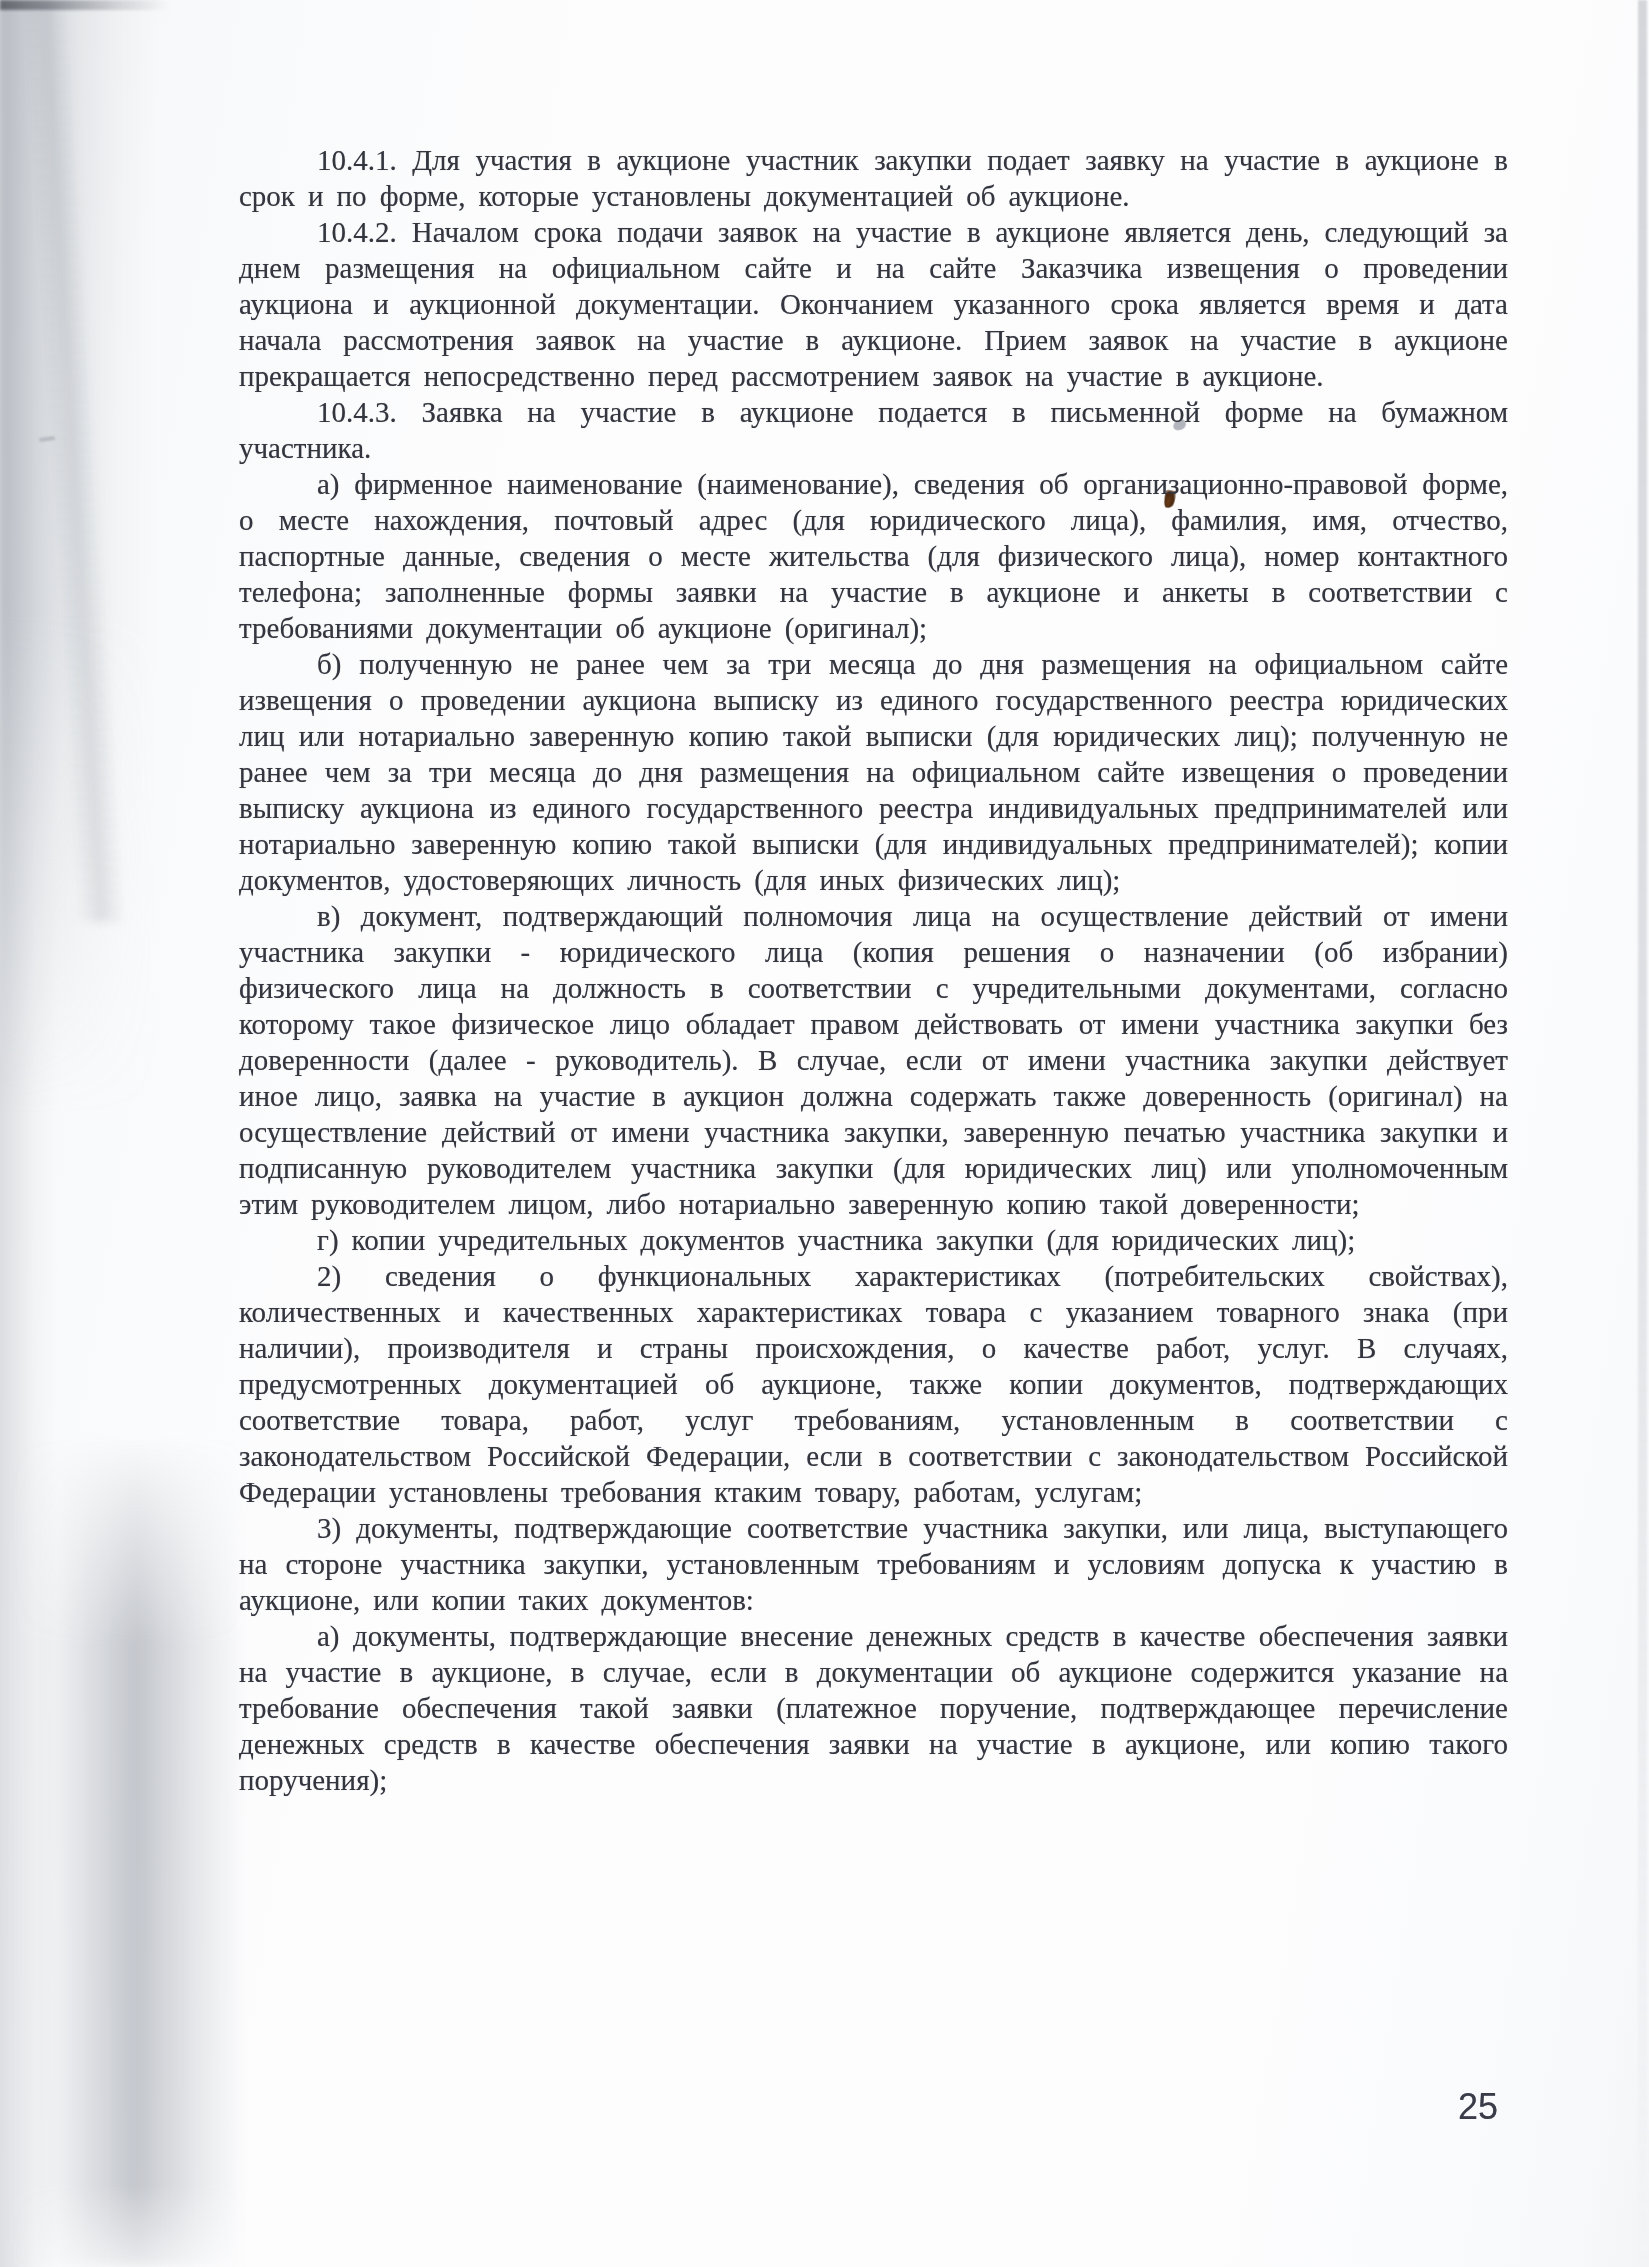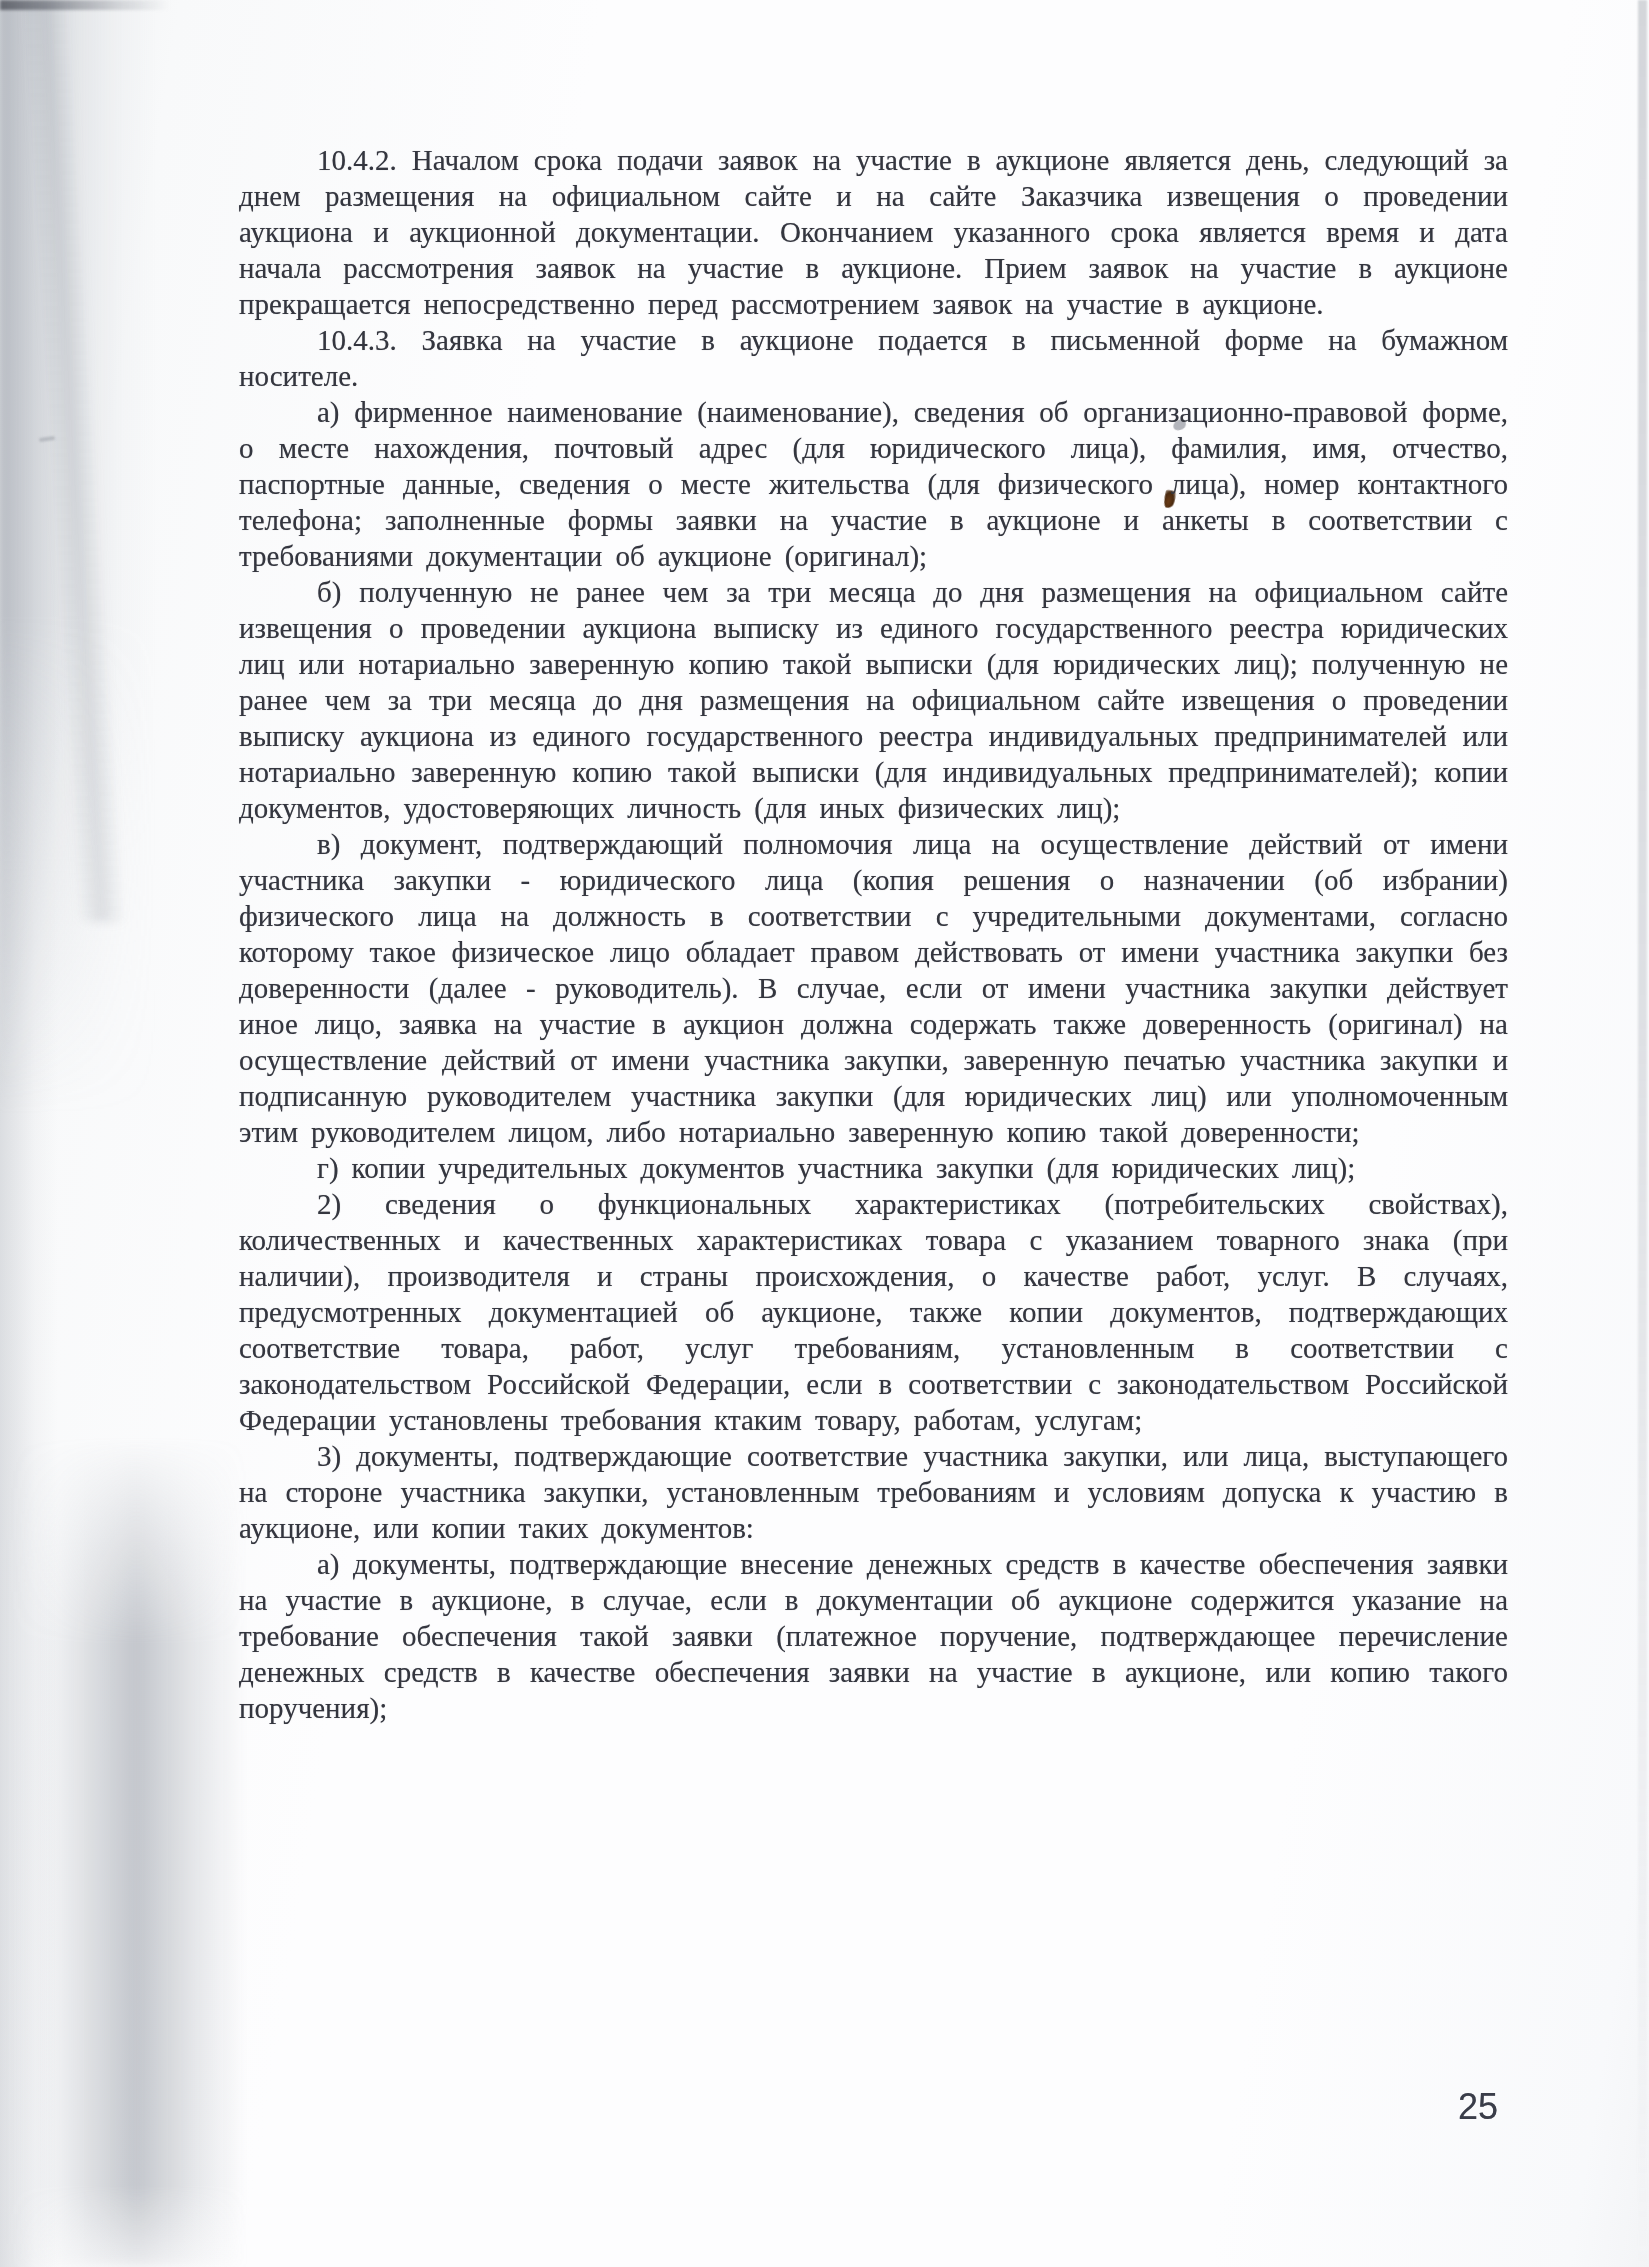--- a/index.html
+++ b/index.html
@@ -121,22 +121,23 @@
   <div class="shadow-left-top"></div>
   <div class="shadow-left-ridge"></div>
   <div class="shadow-left-bottom"></div>
   <div class="smudge-top"></div>
   <div class="edge-right"></div>
   <div class="speck-gray"></div>
   <div class="speck-brown"></div>
   <div class="speck-dash"></div>
 
   <div class="text-block">
+    <p class="para">10.4.1. Для участия в аукционе участник закупки подает заявку на участие в аукционе в срок и по форме, которые установлены документацией об аукционе.</p>
     <p class="para">10.4.2. Началом срока подачи заявок на участие в аукционе является день, следующий за днем размещения на официальном сайте и на сайте Заказчика извещения о проведении аукциона и аукционной документации. Окончанием указанного срока является время и дата начала рассмотрения заявок на участие в аукционе. Прием заявок на участие в аукционе прекращается непосредственно перед рассмотрением заявок на участие в аукционе.</p>
-    <p class="para">10.4.3. Заявка на участие в аукционе подается в письменной форме на бумажном носителе.</p>
+    <p class="para">10.4.3. Заявка на участие в аукционе подается в письменной форме на бумажном участника.</p>
     <p class="para">а) фирменное наименование (наименование), сведения об организационно-правовой форме, о месте нахождения, почтовый адрес (для юридического лица), фамилия, имя, отчество, паспортные данные, сведения о месте жительства (для физического лица), номер контактного телефона; заполненные формы заявки на участие в аукционе и анкеты в соответствии с требованиями документации об аукционе (оригинал);</p>
     <p class="para">б) полученную не ранее чем за три месяца до дня размещения на официальном сайте извещения о проведении аукциона выписку из единого государственного реестра юридических лиц или нотариально заверенную копию такой выписки (для юридических лиц); полученную не ранее чем за три месяца до дня размещения на официальном сайте извещения о проведении выписку аукциона из единого государственного реестра индивидуальных предпринимателей или нотариально заверенную копию такой выписки (для индивидуальных предпринимателей); копии документов, удостоверяющих личность (для иных физических лиц);</p>
     <p class="para">в) документ, подтверждающий полномочия лица на осуществление действий от имени участника закупки - юридического лица (копия решения о назначении (об избрании) физического лица на должность в соответствии с учредительными документами, согласно которому такое физическое лицо обладает правом действовать от имени участника закупки без доверенности (далее - руководитель). В случае, если от имени участника закупки действует иное лицо, заявка на участие в аукцион должна содержать также доверенность (оригинал) на осуществление действий от имени участника закупки, заверенную печатью участника закупки и подписанную руководителем участника закупки (для юридических лиц) или уполномоченным этим руководителем лицом, либо нотариально заверенную копию такой доверенности;</p>
     <p class="para">г) копии учредительных документов участника закупки (для юридических лиц);</p>
     <p class="para">2) сведения о функциональных характеристиках (потребительских свойствах), количественных и качественных характеристиках товара с указанием товарного знака (при наличии), производителя и страны происхождения, о качестве работ, услуг. В случаях, предусмотренных документацией об аукционе, также копии документов, подтверждающих соответствие товара, работ, услуг требованиям, установленным в соответствии с законодательством Российской Федерации, если в соответствии с законодательством Российской Федерации установлены требования ктаким товару, работам, услугам;</p>
     <p class="para">3) документы, подтверждающие соответствие участника закупки, или лица, выступающего на стороне участника закупки, установленным требованиям и условиям допуска к участию в аукционе, или копии таких документов:</p>
     <p class="para">а) документы, подтверждающие внесение денежных средств в качестве обеспечения заявки на участие в аукционе, в случае, если в документации об аукционе содержится указание на требование обеспечения такой заявки (платежное поручение, подтверждающее перечисление денежных средств в качестве обеспечения заявки на участие в аукционе, или копию такого поручения);</p>
   </div>
 
   <div class="page-number">25</div>

